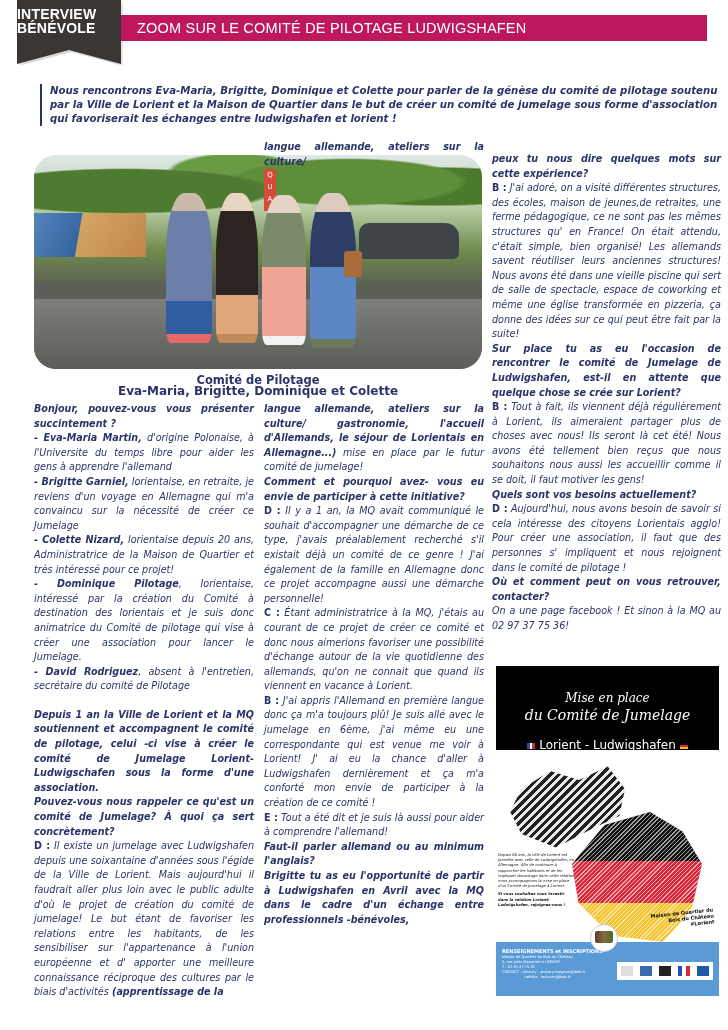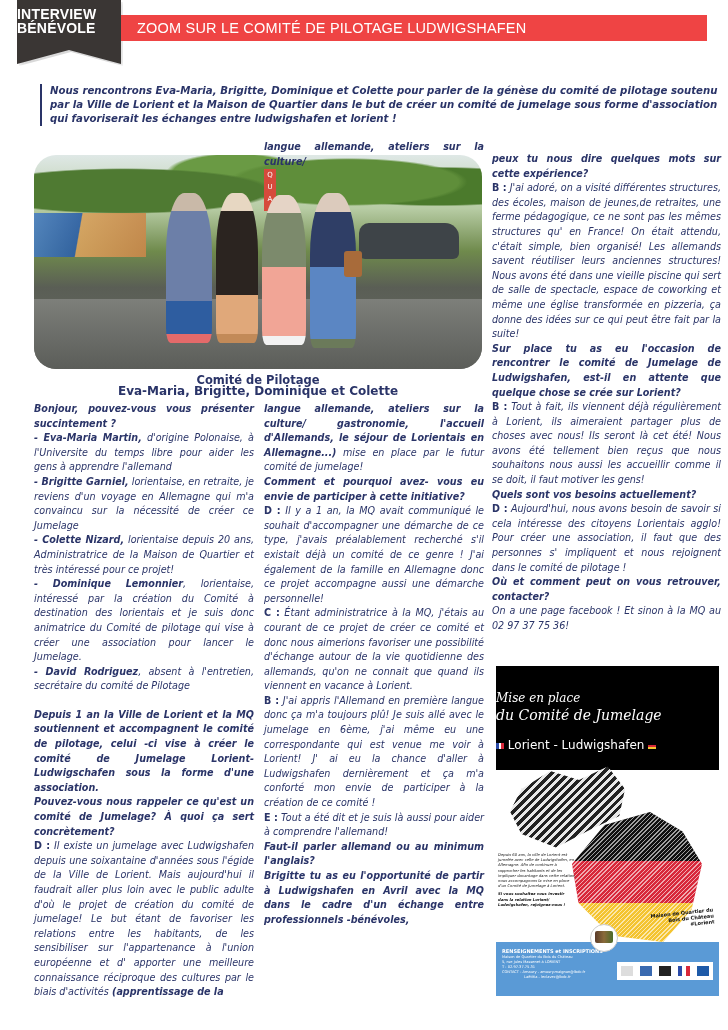--- a/index.html
+++ b/index.html
@@ -14,21 +14,21 @@
     padding-top: 7px;
     font-family: "Liberation Sans", sans-serif; font-size: 14px; line-height: 14px; letter-spacing: 0.2px; font-weight: bold;
   }
   .ribbon-shadow {
     position: absolute; left: 19px; top: 2px; width: 104px; height: 64px;
     background: rgba(0,0,0,0.15); filter: blur(2px);
     clip-path: polygon(0 0, 100% 0, 100% 100%, 50% 78%, 0 100%);
   }
   .title-bar {
     position: absolute; left: 121px; top: 15px; width: 586px; height: 26px;
-    background: #ef4444; color: #fff;
+    background: #be185d; color: #fff;
     font-family: "Liberation Sans", sans-serif; font-size: 14.5px; line-height: 26px;
     padding-left: 16px; letter-spacing: 0.2px;
   }
 
   
   .intro {
     position: absolute; left: 40px; top: 84px; width: 680px;
     border-left: 2px solid #2a3468; padding-left: 8px;
     font-size: 10.2px; line-height: 14px; font-style: italic; font-weight: bold; color: #2a3468;
   }
@@ -70,21 +70,21 @@
   .col .a { font-style: italic; }
   .col .s { font-weight: bold; font-style: normal; }
   .col .gap { height: 14px; }
   .col1 { left: 34px; top: 402px; width: 220px; }
   .col2 { left: 264px; top: 140px; width: 220px; }
   .col2-lower { left: 264px; top: 402px; width: 220px; }
   .col3 { left: 492px; top: 152px; width: 229px; }
 
   
   .poster { position: absolute; left: 492px; top: 662px; width: 229px; height: 340px; background: #fff; }
-  .poster-black { position: absolute; left: 4px; top: 4px; width: 223px; height: 104px; background: #000; color: #fff; }
+  .poster-black { position: absolute; left: 4px; top: 4px; width: 223px; height: 84px; background: #000; color: #fff; text-align: center; }
   .poster-black .l1 { font-family: "DejaVu Serif", serif; font-style: italic; font-size: 12px; margin-top: 24px; line-height: 16px; }
   .poster-black .l2 { font-family: "DejaVu Serif", serif; font-style: italic; font-size: 14px; line-height: 18px; }
   .poster-black .l3 { font-size: 12px; line-height: 10px; margin-top: 16px; }
   .flag-fr { display: inline-block; width: 8px; height: 6px; background: linear-gradient(90deg,#2a4aa8 0 33%, #fff 33% 66%, #d8283a 66%); vertical-align: middle; }
   .flag-de { display: inline-block; width: 8px; height: 6px; background: linear-gradient(180deg,#000 0 33%, #d8283a 33% 66%, #f4c430 66%); vertical-align: middle; }
   .map-bzh { position: absolute; left: 18px; top: 100px; width: 115px; height: 90px;
     background: repeating-linear-gradient(135deg, #222 0 3px, #e8e8e8 3px 6px);
     clip-path: polygon(10% 30%, 35% 10%, 60% 20%, 85% 5%, 100% 30%, 95% 60%, 70% 75%, 40% 95%, 10% 80%, 0 55%);
   }
   .map-de { position: absolute; left: 80px; top: 150px; width: 130px; height: 130px;
@@ -131,21 +131,21 @@
 <div class="caption">
   <div class="cap-title">Comité de Pilotage</div>
   <div class="cap-sub">Eva-Maria, Brigitte, Dominique et Colette</div>
 </div>
 
 <div class="col col1">
   <p class="q">Bonjour, pouvez-vous vous présenter succintement ?</p>
   <p class="a"><span class="s" style="font-style:italic">- Eva-Maria Martin,</span><span> d'origine Polonaise, à l'Universite du temps libre pour aider les gens à apprendre l'allemand</span></p>
   <p class="a"><span class="s" style="font-style:italic">- Brigitte Garniel,</span><span> lorientaise, en retraite, je reviens d'un voyage en Allemagne qui m'a convaincu sur la nécessité de créer ce Jumelage</span></p>
   <p class="a"><span class="s" style="font-style:italic">- Colette Nizard,</span><span> lorientaise depuis 20 ans, Administratrice de la Maison de Quartier et très intéressé pour ce projet!</span></p>
-  <p class="a"><span class="s" style="font-style:italic">- Dominique Lemonnier</span><span>, lorientaise, intéressé par la création du Comité à destination des lorientais et je suis donc animatrice du Comité de pilotage qui vise à créer une association pour lancer le Jumelage.</span></p>
+  <p class="a"><span class="s" style="font-style:italic">- Dominique Pilotage</span><span>, lorientaise, intéressé par la création du Comité à destination des lorientais et je suis donc animatrice du Comité de pilotage qui vise à créer une association pour lancer le Jumelage.</span></p>
   <p class="a"><span class="s" style="font-style:italic">- David Rodriguez</span><span>, absent à l'entretien, secrétaire du comité de Pilotage</span></p>
   <div class="gap"></div>
   <p class="q">Depuis 1 an la Ville de Lorient et la MQ soutiennent et accompagnent le comité de pilotage, celui -ci vise à créer le comité de Jumelage Lorient-Ludwigschafen sous la forme d'une association.</p>
   <p class="q">Pouvez-vous nous rappeler ce qu'est un comité de Jumelage? À quoi ça sert concrètement?</p>
   <p class="a"><span class="s">D :</span><span> Il existe un jumelage avec Ludwigshafen depuis une soixantaine d'années sous l'égide de la Ville de Lorient. Mais aujourd'hui il faudrait aller plus loin avec le public adulte d'où le projet de création du comité de jumelage! Le but étant de favoriser les relations entre les habitants, de les sensibiliser sur l'appartenance à l'union européenne et d' apporter une meilleure connaissance réciproque des cultures par le biais d'activités</span><span class="q"> (apprentissage de la</span></p>
 </div>
 
 <div class="col col2">
   <p class="q">langue allemande, ateliers  sur la culture/</p>
 </div>

